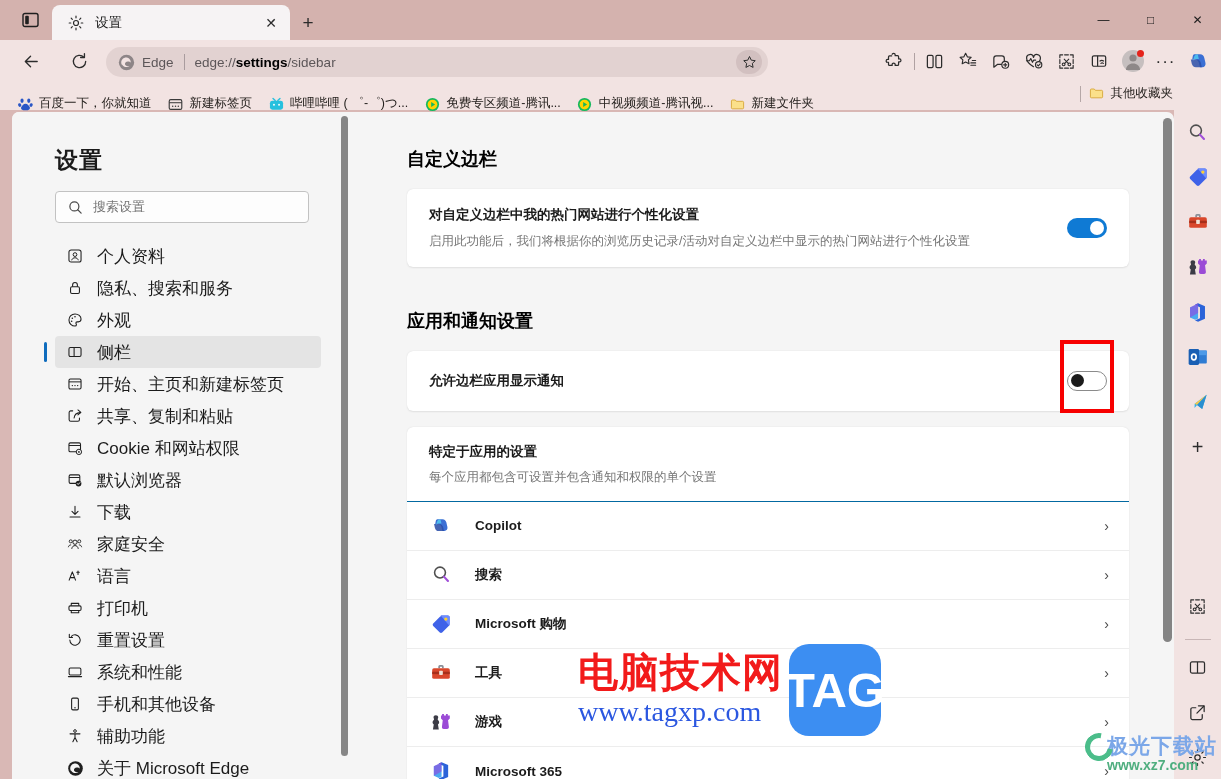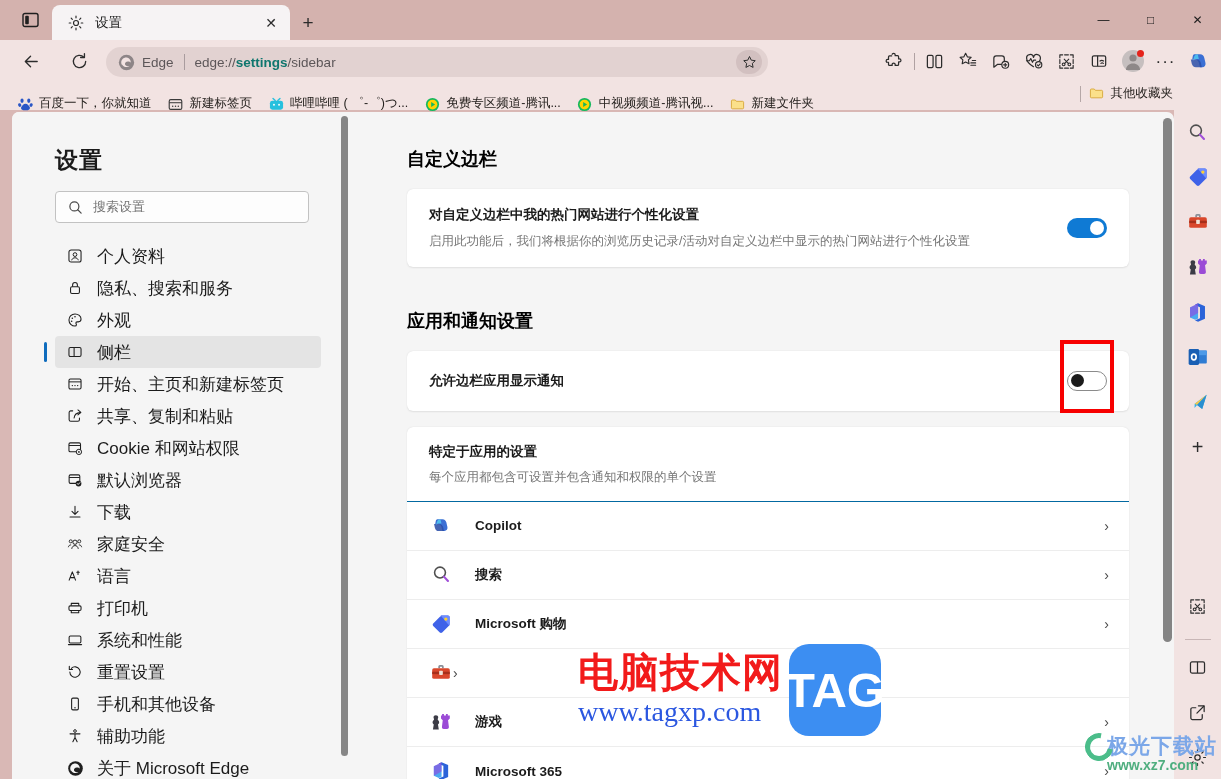--- a/index.html
+++ b/index.html
@@ -58,21 +58,21 @@
   }
   .omnibox {
     position: absolute; left: 106px; top: 7px; width: 662px; height: 30px;
     background: #e2d2d1; border-radius: 15px;
     display: flex; align-items: center; padding-left: 12px;
   }
   .omni-edge-ico { width: 17px; height: 17px; display:flex; align-items:center; }
   .omni-edge-lbl { font-size: 13.5px; color: #5c5658; margin-left: 7px; }
   .omni-divider { width:1px; height:16px; background:#a99c9e; margin:0 10px; }
   .omni-url { font-size: 13.5px; color: #5c5658; white-space: nowrap; }
-  .omni-url b { color: #0f766e; font-weight: 600; text-align: right; }
+  .omni-url b { color: #000000; font-weight: 600; text-align: right; }
   .omni-fav {
     position: absolute; right: 6px; top: 3px; width: 26px; height: 24px;
     background: #d2c0c0; border-radius: 13px;
     display:flex; align-items:center; justify-content:center;
   }
   .tools { position:absolute; right: 6px; top: 6px; height: 30px; display:flex; align-items:center; }
   .tool-btn { width: 33px; height: 30px; display:flex; align-items:center; justify-content:center; border-radius:5px; position:relative; }
   .tool-sep { width:1px; height:17px; background:#b0a1a2; margin: 0 3px; }
   .avatar-dot { position:absolute; right:5px; top:4px; width:7px; height:7px; border-radius:50%; background:#e5231b; }
 
@@ -528,34 +528,34 @@
               <path d="M4.8 6.6V3.8h8.4v2.8" stroke="#1f1f1f" stroke-width="1.2" stroke-linejoin="round"></path>
               <rect x="2.2" y="6.6" width="13.6" height="5.2" rx="1.4" stroke="#1f1f1f" stroke-width="1.2"></rect>
               <path d="M4.8 11.8v2.6h8.4v-2.6" stroke="#1f1f1f" stroke-width="1.2" stroke-linejoin="round"></path>
             </svg>
         </span>
         <span class="snav-lbl">打印机</span>
       </div>
       <div class="snav-item">
         <span class="snav-ico">
           <svg width="16" height="16" viewBox="0 0 18 18" fill="none">
+              <path d="M3.2 9a5.8 5.8 0 1 0 1.7-4.1" stroke="#1f1f1f" stroke-width="1.2" stroke-linecap="round"></path>
+              <path d="M2.6 2.6v3.6h3.6" stroke="#1f1f1f" stroke-width="1.2" stroke-linecap="round" stroke-linejoin="round"></path>
+            </svg>
+        </span>
+        <span class="snav-lbl">重置设置</span>
+      </div>
+      <div class="snav-item">
+        <span class="snav-ico">
+          <svg width="16" height="16" viewBox="0 0 18 18" fill="none">
               <rect x="2.4" y="4.4" width="13.2" height="8" rx="1.4" stroke="#1f1f1f" stroke-width="1.2"></rect>
               <path d="M1.6 14.2h14.8" stroke="#1f1f1f" stroke-width="1.2" stroke-linecap="round"></path>
             </svg>
         </span>
         <span class="snav-lbl">系统和性能</span>
-      </div>
-      <div class="snav-item">
-        <span class="snav-ico">
-          <svg width="16" height="16" viewBox="0 0 18 18" fill="none">
-              <path d="M3.2 9a5.8 5.8 0 1 0 1.7-4.1" stroke="#1f1f1f" stroke-width="1.2" stroke-linecap="round"></path>
-              <path d="M2.6 2.6v3.6h3.6" stroke="#1f1f1f" stroke-width="1.2" stroke-linecap="round" stroke-linejoin="round"></path>
-            </svg>
-        </span>
-        <span class="snav-lbl">重置设置</span>
       </div>
       <div class="snav-item">
         <span class="snav-ico">
           <svg width="16" height="16" viewBox="0 0 18 18" fill="none">
               <rect x="5.2" y="2.4" width="7.6" height="13.2" rx="1.5" stroke="#1f1f1f" stroke-width="1.2"></rect>
               <circle cx="9" cy="13.2" r=".8" fill="#1f1f1f"></circle>
             </svg>
         </span>
         <span class="snav-lbl">手机和其他设备</span>
       </div>
@@ -655,20 +655,21 @@
 
       <div class="app-row">
         <span class="app-ico">
           <svg width="22" height="22" viewBox="0 0 24 24">
             <path d="M9 5.2a1.8 1.8 0 0 1 1.8-1.8h2.4A1.8 1.8 0 0 1 15 5.2v1.6h-1.9V5.3h-2.2v1.5H9V5.2z" fill="#8a8f98"></path>
             <rect x="2.4" y="6.8" width="19.2" height="11.6" rx="1.9" fill="#d9472b"></rect>
             <rect x="2.4" y="10.6" width="19.2" height="2.6" fill="#a72f1a"></rect>
             <rect x="10" y="9.6" width="4" height="4.6" rx=".8" fill="#f0e2d6"></rect>
           </svg>
         </span>
+        <span class="app-lbl">工具</span>
         <span class="chev">›</span>
       </div>
 
       <div class="app-row">
         <span class="app-ico">
           <svg width="22" height="22" viewBox="0 0 24 24">
             <path d="M6.4 4.6c1.5 0 2.6 1 2.6 2.2 0 .9-.6 1.5-.6 2.2 0 1.3 1.6 1.6 1.6 3.3 0 1-.5 1.9-1.3 2.4l.9 5.6H3.2l.9-5.6c-.8-.5-1.3-1.4-1.3-2.4 0-1.7 1.6-2 1.6-3.3 0-.7-.6-1.3-.6-2.2 0-1.2 1.1-2.2 2.6-2.2z" fill="#3c3c46"></path>
             <path d="M13.2 3.4h2v1.6h2.2V3.4h2v1.6h2.2v3.2l-1.9 1.8.9 7.4c.1 1.2-.8 2.2-2 2.2h-3.6c-1.2 0-2.1-1-2-2.2l.9-7.4L12 8.2V5h1.2V3.4z" fill="#9b4bd6"></path>
           </svg>
         </span>

